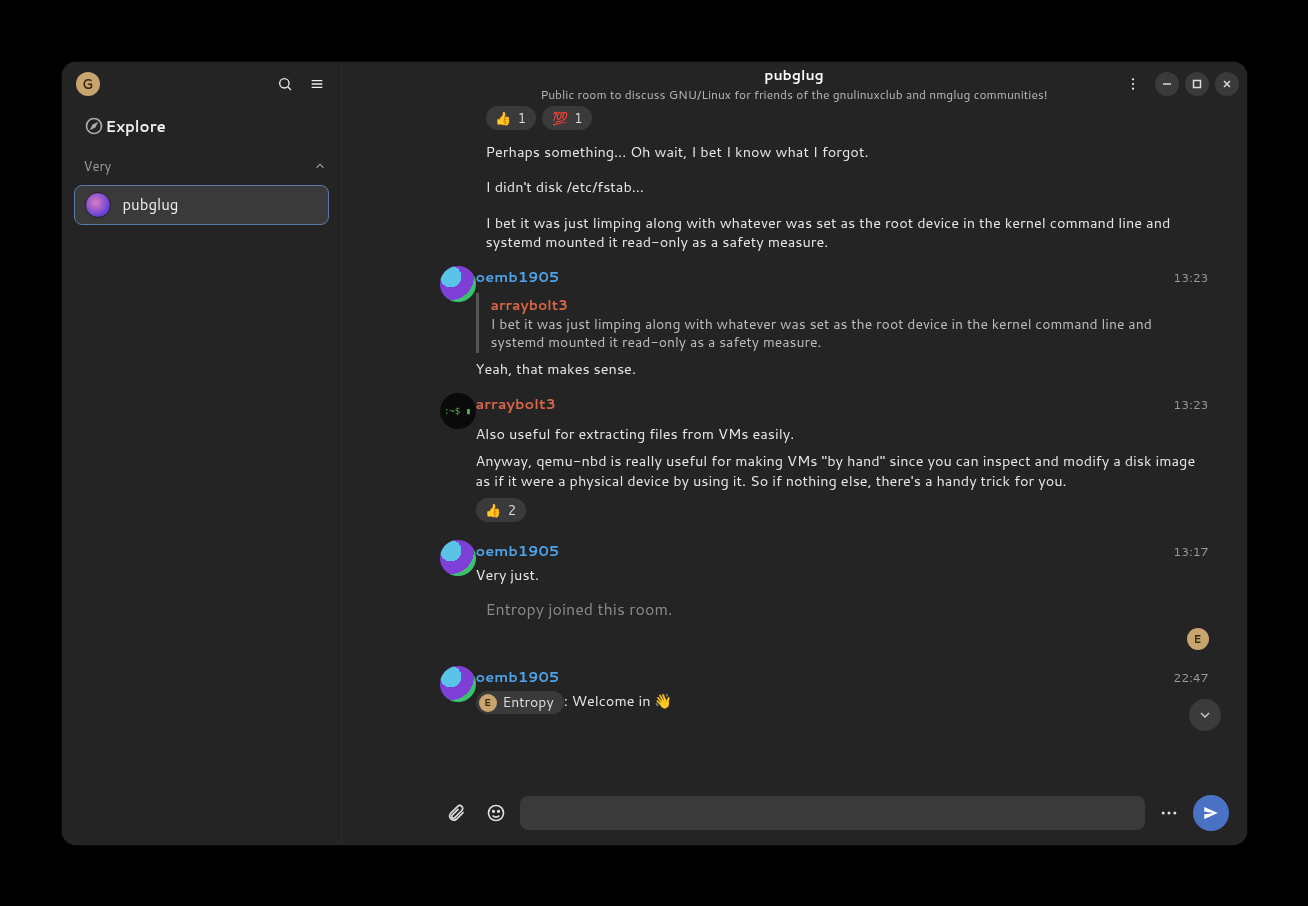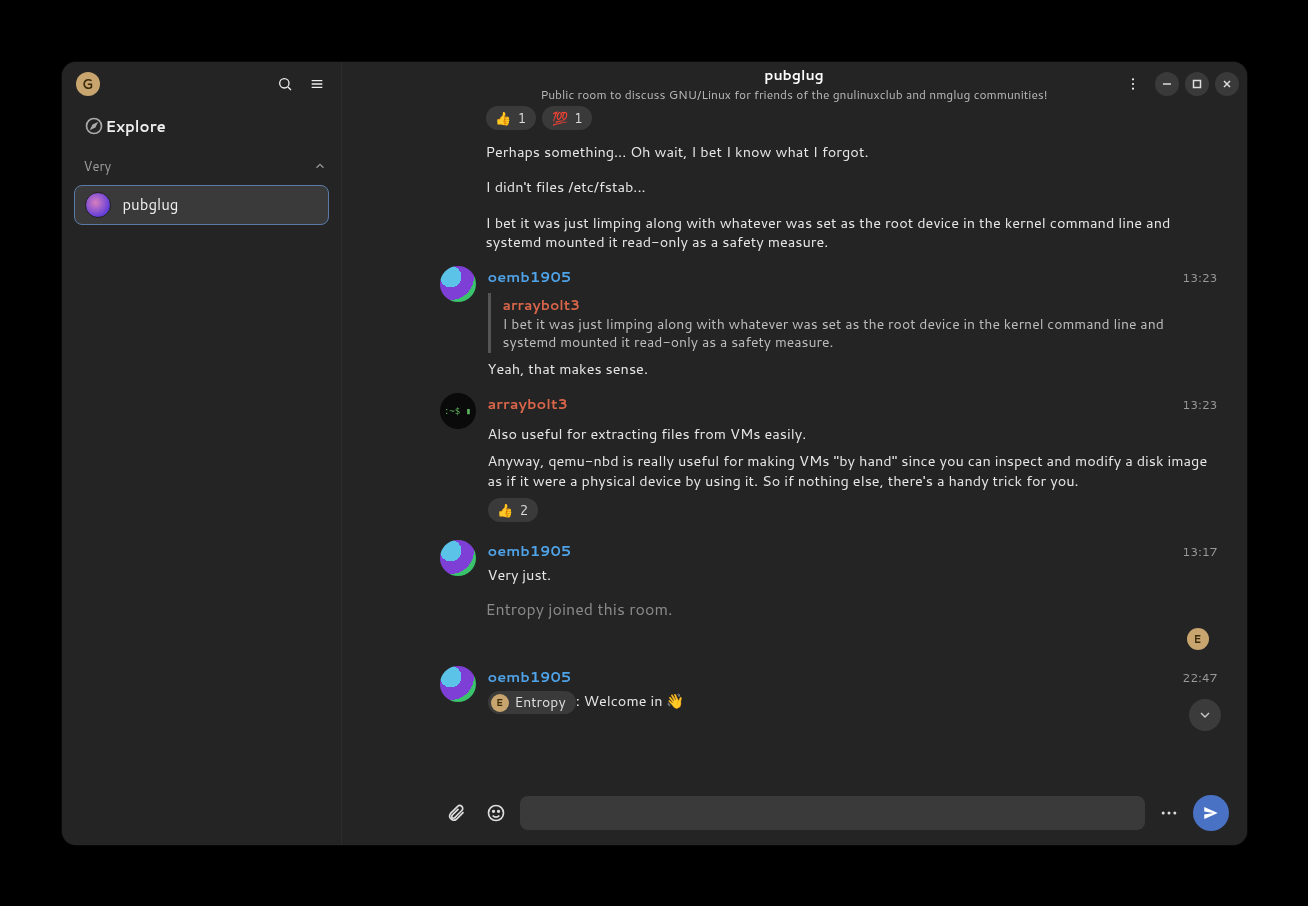--- a/index.html
+++ b/index.html
@@ -164,22 +164,22 @@
     cursor: pointer;
     color: #ddd;
   }
   .msg-line {
     padding: 4px 38px 4px 144px;
     font-size: 14.5px;
     line-height: 1.35;
   }
   .msg-group {
     display: flex;
-    gap: 12px;
-    padding: 10px 29px 0 98px;
+    gap: 0;
+    padding: 10px 38px 0 98px;
   }
   .msg-avatar {
     width: 36px; height: 36px; border-radius: 50%;
     flex-shrink: 0;
   }
   .avatar-oemb {
     background: radial-gradient(circle at 30% 30%, #5bc2e8 0 30%, #7e3fd6 30% 65%, #3ac26c 65% 100%);
   }
   .avatar-array {
     background: #0a0a0a;
@@ -350,21 +350,21 @@
             <span>👍</span>
             <span>1</span>
           </div>
           <div class="pill">
             <span>💯</span>
             <span>1</span>
           </div>
         </div>
 
         <div class="msg-line">Perhaps something... Oh wait, I bet I know what I forgot.</div>
-        <div class="msg-line" style="padding-top:12px">I didn't files /etc/fstab...</div>
+        <div class="msg-line" style="padding-top:12px">I didn't disk /etc/fstab...</div>
         <div class="msg-line" style="padding-top:12px">I bet it was just limping along with whatever was set as the root device in the kernel command line and systemd mounted it read-only as a safety measure.</div>
 
         <div class="msg-group">
           <div class="msg-avatar avatar-oemb"></div>
           <div class="msg-body">
             <div class="msg-header">
               <span class="username u-oemb">oemb1905</span>
               <span class="timestamp">13:23</span>
             </div>
             <div class="quote">

